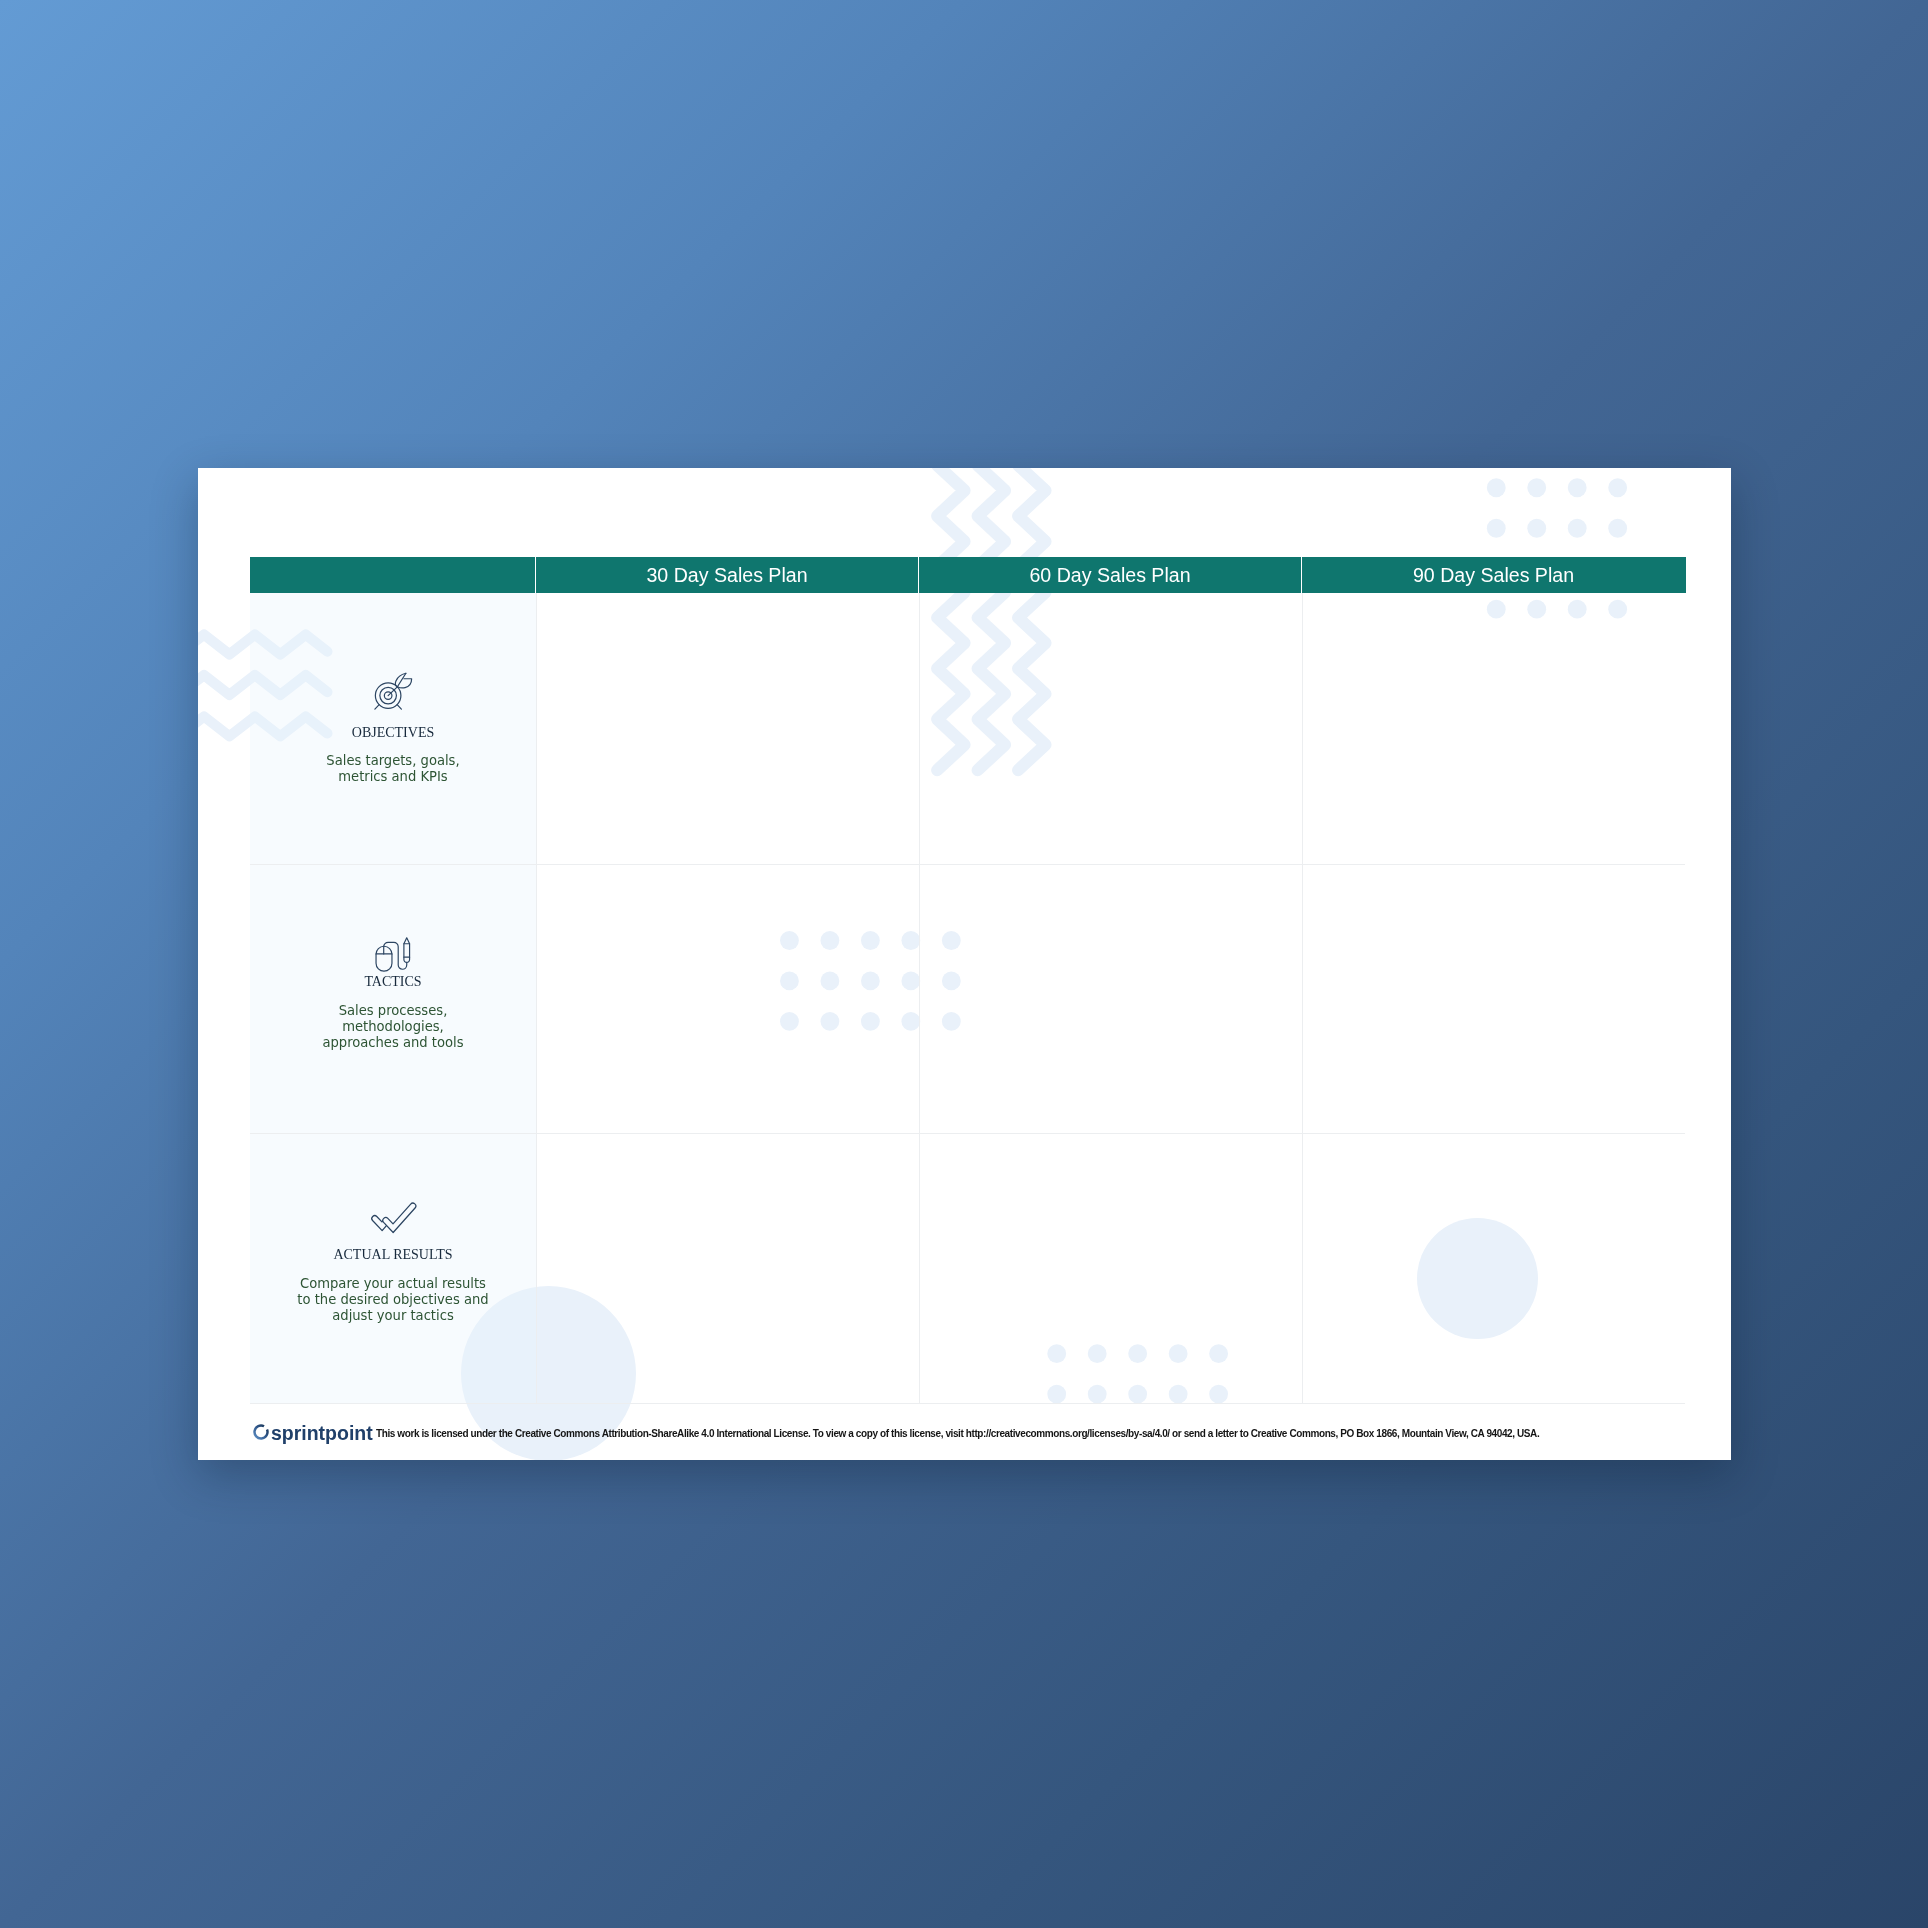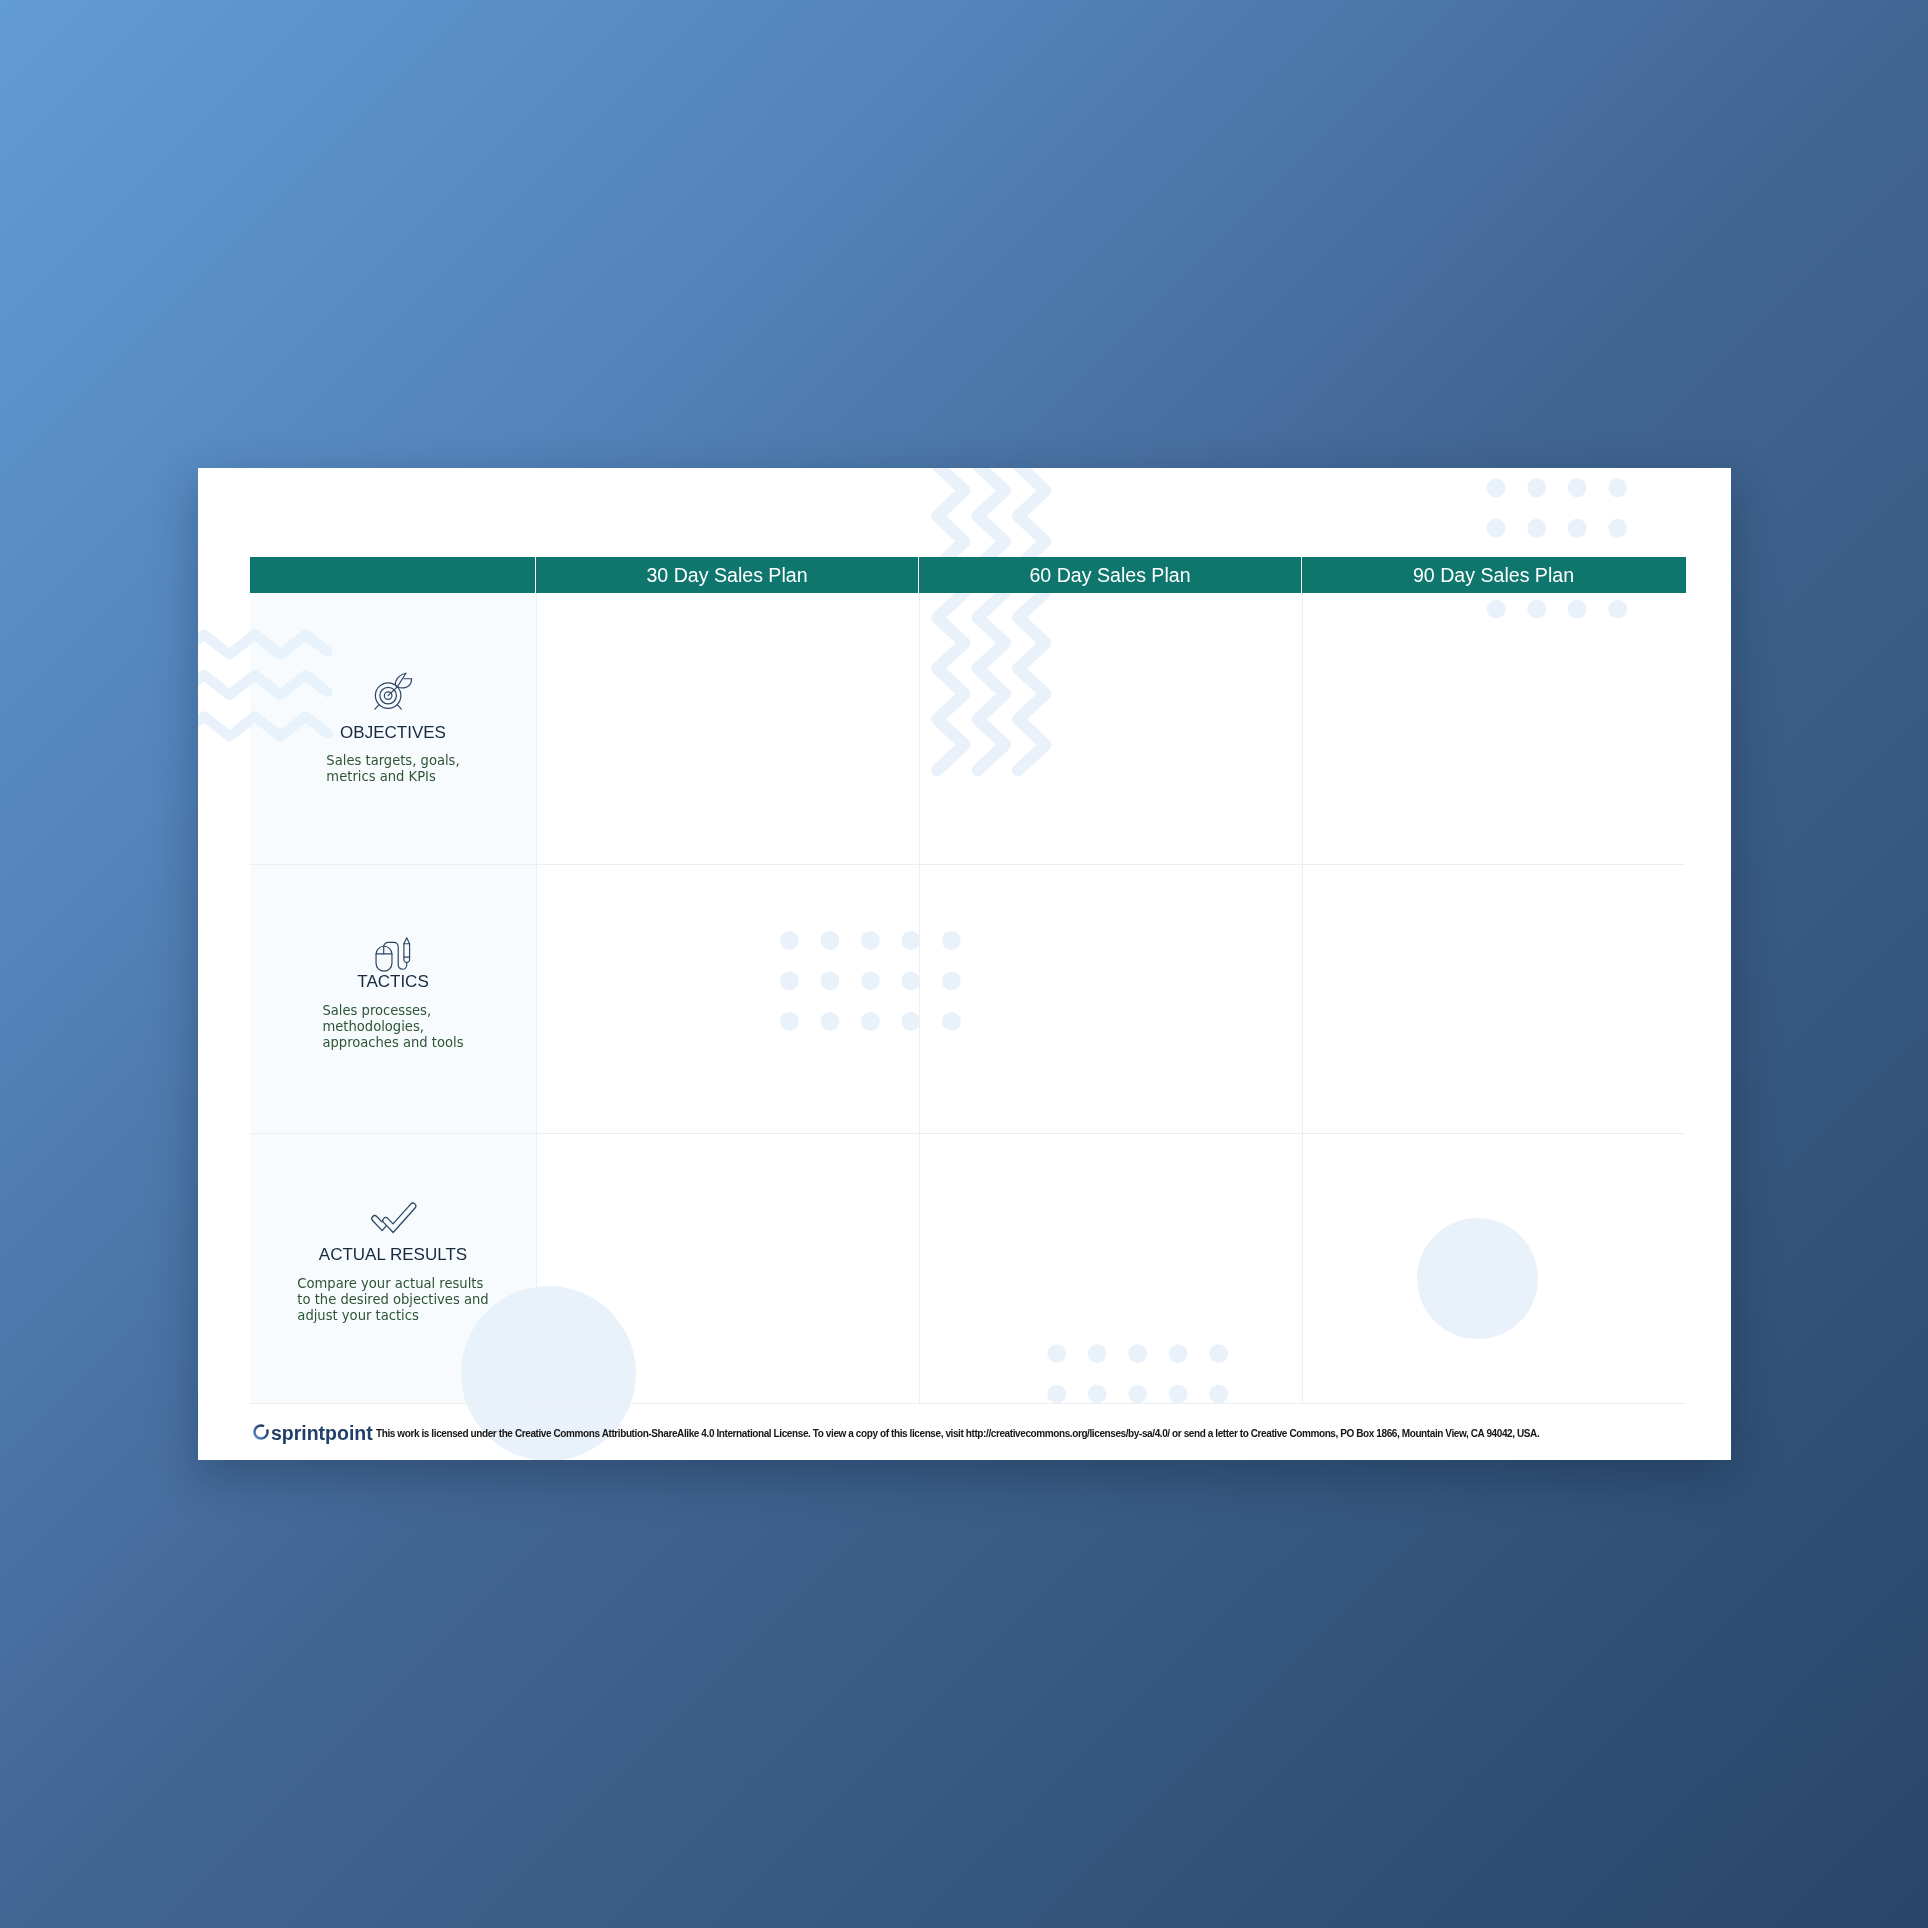--- a/index.html
+++ b/index.html
@@ -36,23 +36,23 @@
          border-bottom:0.9px solid #eceef0;position:relative;}
 
   .r0 .lcell,.r0 .dcell{height:272px;}
   .r1 .lcell,.r1 .dcell{height:269px;}
   .r2 .lcell,.r2 .dcell{height:270px;}
   .r0 .lcell{padding-bottom:0px;}
   .r1 .lcell{padding-bottom:15px;}
   .r2 .lcell{padding-bottom:19px;}
 
   .iconbox{display:flex;align-items:flex-end;justify-content:center;}
-  .rlabel{font-size:17px;letter-spacing:0;color:#17293c;white-space:nowrap;line-height:19.3px;
-          font-family:Liberation Sans, sans-serif;font-stretch:condensed;}
-  .rdesc{font-size:14.6px;color:#2d5434;text-align:left;line-height:16px;white-space:nowrap;
+  .rlabel{font-size:14px;letter-spacing:0;color:#17293c;white-space:nowrap;line-height:19.3px;
+          font-family:Liberation Serif, serif;font-stretch:condensed;}
+  .rdesc{font-size:14.6px;color:#2d5434;text-align:center;line-height:16px;white-space:nowrap;
          font-family:"DejaVu Sans", sans-serif;font-stretch:condensed;}
 
   
   .foot{position:absolute;left:0;top:0;width:1533px;height:992px;z-index:3;pointer-events:none;}
   .brandwrap{position:absolute;left:55px;top:956px;display:flex;align-items:baseline;}
   .brandtxt{font-size:19.5px;color:#20406a;letter-spacing:0;margin-left:1.9px;
             font-family:"Liberation Sans", sans-serif;font-weight:700;line-height:1;}
   .lic{position:absolute;left:178px;top:961px;font-size:10px;color:#151515;white-space:nowrap;
        font-weight:700;letter-spacing:-0.4px;font-family:"Liberation Sans", sans-serif;line-height:1;}
 </style>

